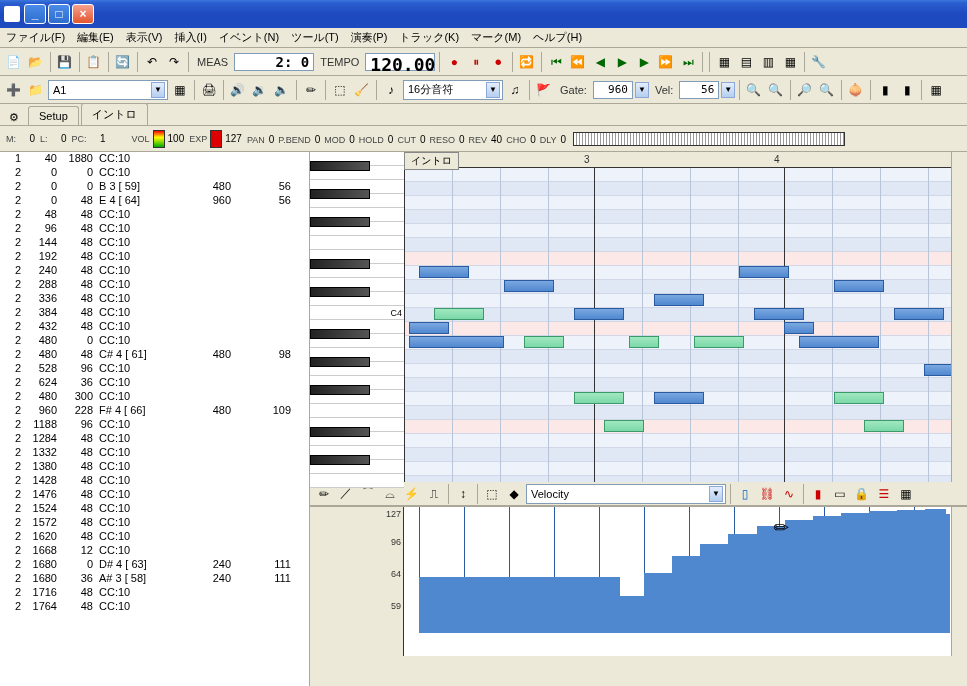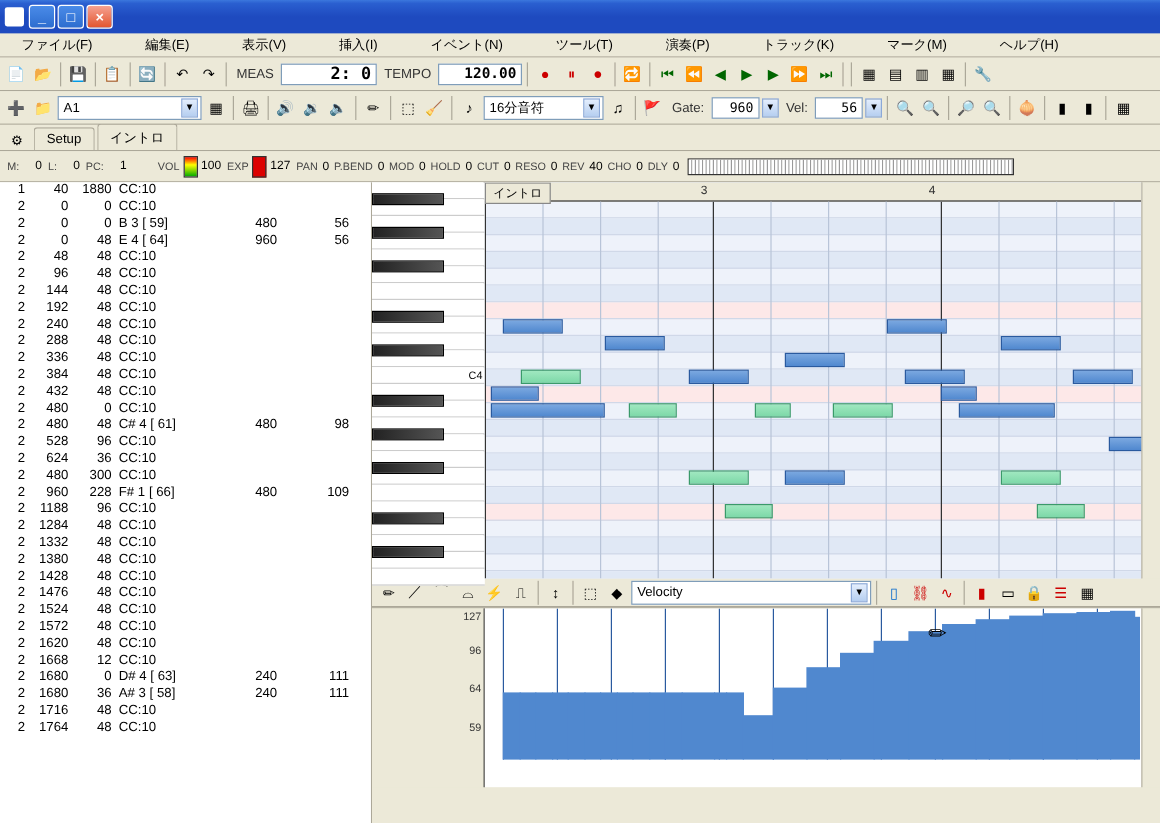--- a/index.html
+++ b/index.html
@@ -5,21 +5,21 @@
 * { box-sizing: border-box; margin: 0; padding: 0; font-family: "MS UI Gothic", sans-serif; font-size: 11px; }
 body { background: #ece9d8; width: 967px; height: 686px; overflow: hidden; }
 .titlebar { height: 28px; background: linear-gradient(to bottom, #3b77dd 0%, #2a5fd0 10%, #1e4abf 50%, #1e4abf 100%); color: white; display: flex; align-items: center; padding: 0 4px; font-weight: bold; }
 .titlebar-icon { width: 16px; height: 16px; background: #fff; border-radius: 2px; margin-right: 4px; }
 .titlebar-title { flex: 1; }
 .titlebar-btns { display: flex; gap: 2px; }
 .titlebar-btn { width: 22px; height: 20px; border: 1px solid #fff; border-radius: 3px; display: flex; align-items: center; justify-content: center; font-weight: bold; font-size: 12px; }
 .min-btn { background: linear-gradient(#4a8be8,#2d6dcf); }
 .max-btn { background: linear-gradient(#4a8be8,#2d6dcf); }
 .close-btn { background: linear-gradient(#f5a191,#e3552e); }
-.menubar { height: 20px; background: #ece9d8; display: flex; align-items: center; padding: 0 12px; border-bottom: 1px solid #aca899; gap: 32px; }
+.menubar { height: 20px; background: #ece9d8; display: flex; align-items: center; padding: 0 0; border-bottom: 1px solid #aca899; }
 .menu-item { padding: 2px 6px; cursor: default; }
 .toolbar { height: 28px; background: #ece9d8; display: flex; align-items: center; padding: 2px 4px; border-bottom: 1px solid #aca899; gap: 2px; }
 .tb-btn { width: 20px; height: 20px; border: 1px solid transparent; display: flex; align-items: center; justify-content: center; cursor: pointer; font-size: 12px; }
 .tb-sep { width: 1px; height: 20px; background: #aca899; margin: 0 2px; }
 .tb-label { padding: 0 4px; color: #333; }
 .tb-field { height: 18px; border: 1px solid #7f9db9; background: white; padding: 0 4px; text-align: right; font-family: monospace; }
 .toolbar2 { height: 28px; background: #ece9d8; display: flex; align-items: center; padding: 2px 4px; border-bottom: 1px solid #aca899; gap: 2px; }
 .combo { height: 20px; border: 1px solid #7f9db9; background: white; padding: 0 2px; display: flex; align-items: center; }
 .combo span { flex: 1; padding: 0 2px; }
 .combo-arrow { width: 14px; height: 16px; background: linear-gradient(#e4eefd,#b5cef0); border: 1px solid #8ba8d8; display: flex; align-items: center; justify-content: center; font-size: 8px; }
@@ -103,21 +103,21 @@
   <div class="tb-btn">📋</div>
   <div class="tb-sep"></div>
   <div class="tb-btn">🔄</div>
   <div class="tb-sep"></div>
   <div class="tb-btn">↶</div>
   <div class="tb-btn">↷</div>
   <div class="tb-sep"></div>
   <span class="tb-label">MEAS</span>
   <div class="tb-field" style="width:80px;font-size:14px;font-weight:bold">2:    0</div>
   <span class="tb-label">TEMPO</span>
-  <div class="tb-field" style="width:70px;font-size:12px;font-weight:bold">120.00</div>
+  <div class="tb-field" style="width:70px;font-size:18px;font-weight:bold">120.00</div>
   <div class="tb-sep"></div>
   <div class="tb-btn" style="color:#c00">●</div>
   <div class="tb-btn" style="color:#c00">⏸</div>
   <div class="tb-btn" style="color:#c00">⏺</div>
   <div class="tb-sep"></div>
   <div class="tb-btn">🔁</div>
   <div class="tb-sep"></div>
   <div class="tb-btn" style="color:#060">⏮</div>
   <div class="tb-btn" style="color:#060">⏪</div>
   <div class="tb-btn" style="color:#060">◀</div>
@@ -446,21 +446,21 @@
           <div class="ev-tick">480</div>
           <div class="ev-step">300</div>
           <div class="ev-name">CC:10</div>
           <div class="ev-gate"></div>
           <div class="ev-vel"></div>
         </div>
         <div class="event-row">
           <div class="ev-mea">2</div>
           <div class="ev-tick">960</div>
           <div class="ev-step">228</div>
-          <div class="ev-name">F# 1 [ 66]</div>
+          <div class="ev-name">F# 4 [ 66]</div>
           <div class="ev-gate">480</div>
           <div class="ev-vel">109</div>
         </div>
         <div class="event-row">
           <div class="ev-mea">2</div>
           <div class="ev-tick">1188</div>
           <div class="ev-step">96</div>
           <div class="ev-name">CC:10</div>
           <div class="ev-gate"></div>
           <div class="ev-vel"></div>

